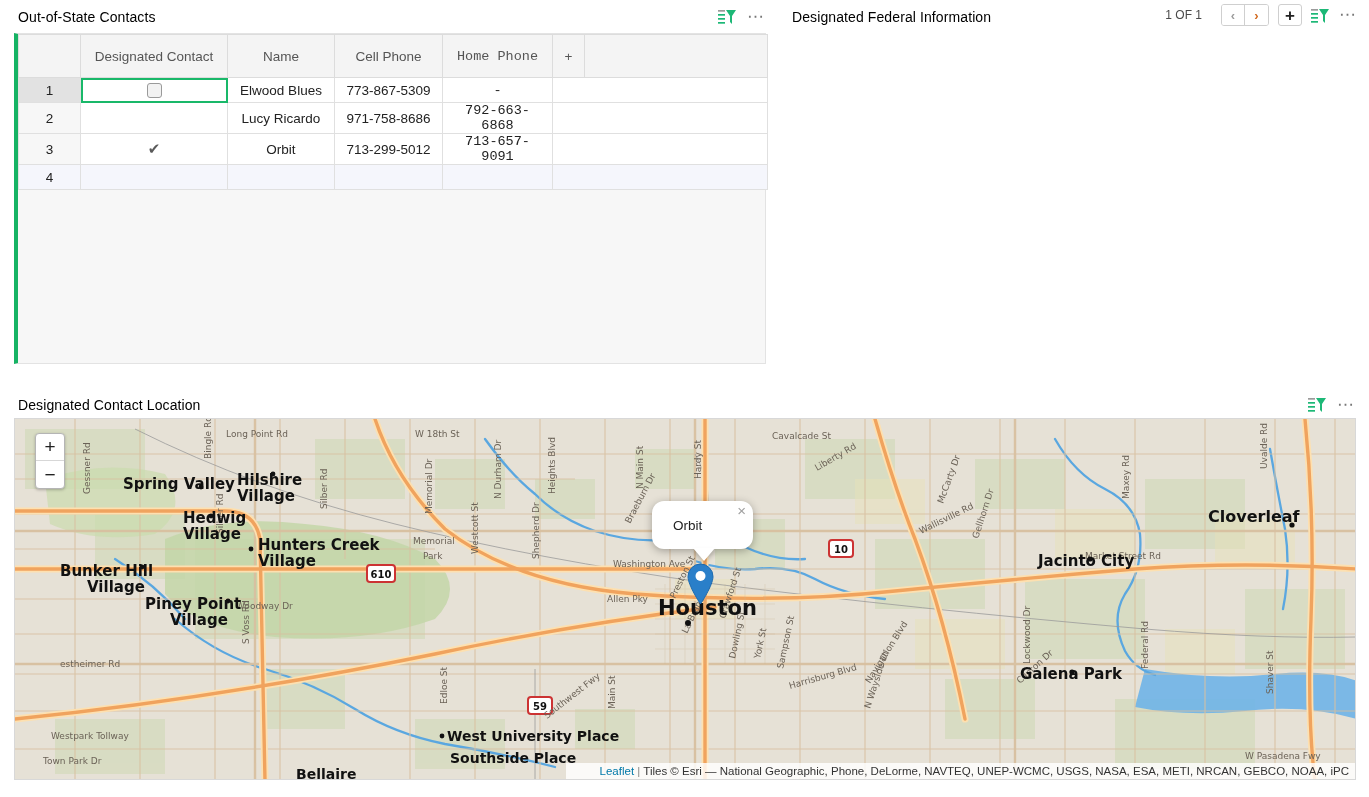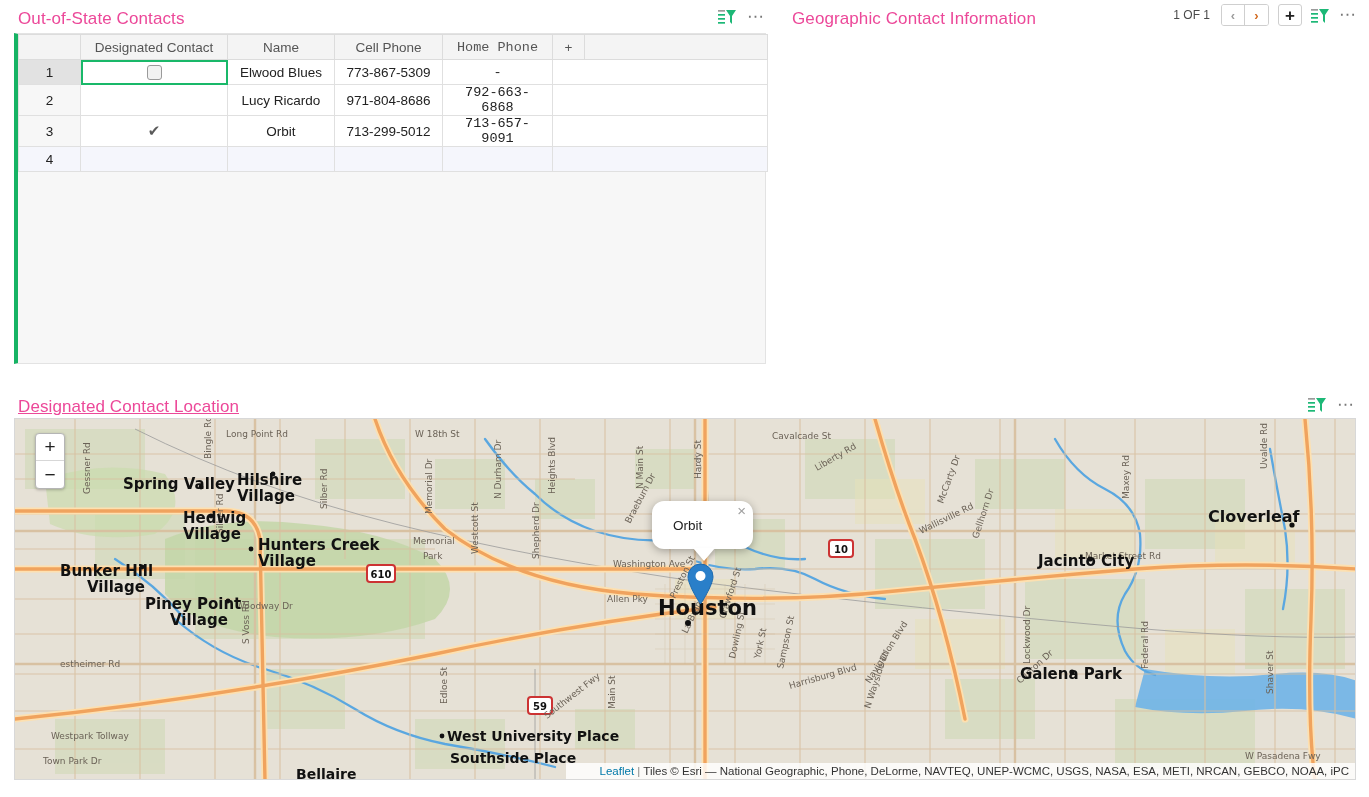--- a/index.html
+++ b/index.html
@@ -7,22 +7,22 @@
     margin: 0; padding: 0;
     width: 1369px; height: 797px;
     background: #ffffff;
     font-family: "Liberation Sans", sans-serif;
     overflow: hidden;
   }
   .page { position: relative; width: 1369px; height: 797px; background:#fff; }
 
   
   .panel-title {
-    font-size: 17px;
-    color: #ec4899;
+    font-size: 14px;
+    color: #000000;
     letter-spacing: .1px;
     white-space: nowrap;
   }
   .hdr-icons { display:flex; align-items:center; gap:10px; }
 
   .icon-btn {
     display:inline-flex; align-items:center; justify-content:center;
     cursor:pointer; background:none; border:none; padding:0;
   }
   .dots { font-size: 17px; color:#777; line-height:10px; letter-spacing:1px; }
@@ -38,21 +38,21 @@
     border-right:1px solid #e3e3e3; border-top:1px solid #e3e3e3; border-bottom:1px solid #e3e3e3;
   }
   table.grid { border-collapse:collapse; table-layout:fixed; width:750px; background:#fff; }
   table.grid th, table.grid td {
     border:1px solid #e0e0e0;
     font-size:13.5px; color:#222; height:25px; padding:0 6px;
     font-weight:normal;
   }
   table.grid thead th {
     background:#f4f4f4; color:#555; font-size:13.5px; text-align:center;
-    height:25px; border-color:#dcdcdc;
+    height:43px; border-color:#dcdcdc;
   }
   th.c-rownum, td.c-rownum { width:62px; background:#f4f4f4; text-align:center; color:#444; }
   td.c-rownum { background:#f7f7f7; }
   tr.sel td.c-rownum { background:#e2e2e2; }
   th.c-desig, td.c-desig { width:147px; text-align:center; }
   th.c-name,  td.c-name  { width:107px; text-align:center; }
   th.c-cell,  td.c-cell  { width:108px; text-align:center;margin-left:36px; }
   th.c-home,  td.c-home  { width:110px; text-align:center;font-family:Liberation Mono, monospace; }
   th.c-plus { width:32px; text-align:center; color:#555; font-size:14px; }
   th.c-pad  { border-top:1px solid #dcdcdc; border-bottom:1px solid #dcdcdc; border-right:none; background:#f4f4f4;}
@@ -63,37 +63,37 @@
   .cb {
     display:inline-block; width:15px; height:15px; border-radius:3px;
     border:1.5px solid #9a9a9a; background:#f2f2f2; vertical-align:middle;
   }
   .check { color:#5a5a5a; font-size:15px; line-height:1; }
 
   
   .detail-panel { position:absolute; left:788px; top:0; width:581px; height:372px; }
   .detail-head { position:absolute; left:4px; top:9px; }
   .detail-toolbar { position:absolute; right:12px; top:4px; display:flex; align-items:center; gap:9px; }
-  .pg-count { font-size:12px; color:#4a4a4a; margin-right:2px; }
+  .pg-count { font-size:12px; color:#4a4a4a; margin-right:10px; }
   .navgrp { display:flex; border:1px solid #cfcfcf; border-radius:3px; overflow:hidden; background:#fff; }
   .navgrp .nav {
     width:23px; height:20px; display:flex; align-items:center; justify-content:center;
     font-size:13px; font-weight:bold; cursor:pointer; background:#fff;
   }
   .navgrp .nav.prev { color:#9b9b9b; border-right:1px solid #cfcfcf; }
   .navgrp .nav.next { color:#d2691e; }
   .plusbtn {
     width:24px; height:22px; border:1px solid #cfcfcf; border-radius:3px; background:#fff;
     display:flex; align-items:center; justify-content:center; font-size:17px; color:#222; cursor:pointer;
     line-height:1; font-weight:bold;
   }
 
   
   .map-panel { position:absolute; left:0; top:382px; width:1369px; height:415px; }
-  .map-head { position:absolute; left:18px; top:397px;text-decoration:underline; }
+  .map-head { position:absolute; left:18px; top:397px; }
   .map-head-icons { position:absolute; right:14px; top:396px; }
   .map-box {
     position:absolute; left:14px; top:418px; width:1342px; height:362px;
     border:1px solid #d8d8d8; overflow:hidden; background:#e8e4da;
   }
   .map-svg { position:absolute; left:0; top:0; }
 
   .zoomctl {
     position:absolute; left:20px; top:14px; width:30px;
     background:#fff; border:1px solid #b5b5b5; border-radius:4px; z-index:6;
@@ -173,21 +173,21 @@
             </td>
             <td class="c-name">Elwood Blues</td>
             <td class="c-cell">773-867-5309</td>
             <td class="c-home">-</td>
             <td class="c-blank" colspan="2"></td>
           </tr>
           <tr>
             <td class="c-rownum">2</td>
             <td class="c-desig"></td>
             <td class="c-name">Lucy Ricardo</td>
-            <td class="c-cell">971-804-8686</td>
+            <td class="c-cell">971-758-8686</td>
             <td class="c-home">792-663-6868</td>
             <td class="c-blank" colspan="2"></td>
           </tr>
           <tr>
             <td class="c-rownum">3</td>
             <td class="c-desig">
               <span class="check">✔</span>
             </td>
             <td class="c-name">Orbit</td>
             <td class="c-cell">713-299-5012</td>
@@ -202,21 +202,21 @@
             <td class="c-home"></td>
             <td class="c-blank" colspan="2"></td>
           </tr>
         </tbody>
       </table>
     </div>
   </div>
 
   <div class="detail-panel">
 
-    <div class="detail-head panel-title">Geographic Contact Information</div>
+    <div class="detail-head panel-title">Designated Federal Information</div>
 
     <div class="detail-toolbar">
       <span class="pg-count">1 OF 1</span>
       <span class="navgrp">
         <span class="nav prev">‹</span>
         <span class="nav next">›</span>
       </span>
       <span class="plusbtn">+</span>
       <span class="icon-btn">
         <svg width="19" height="17" viewBox="0 0 19 17">

